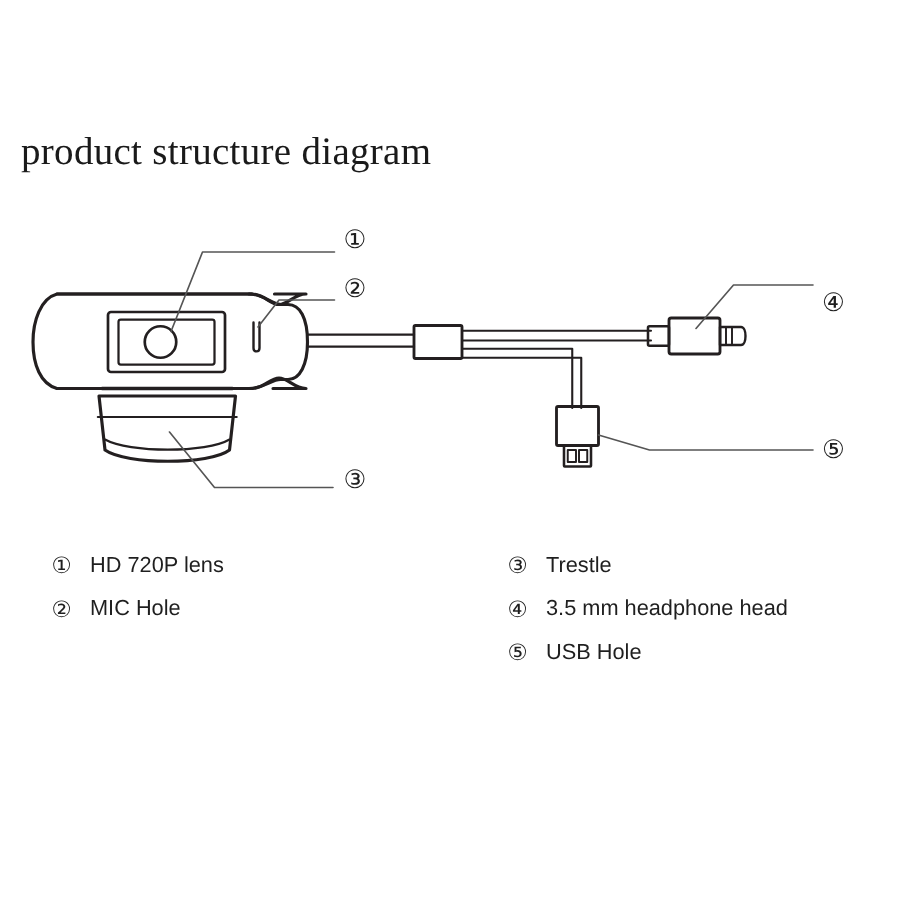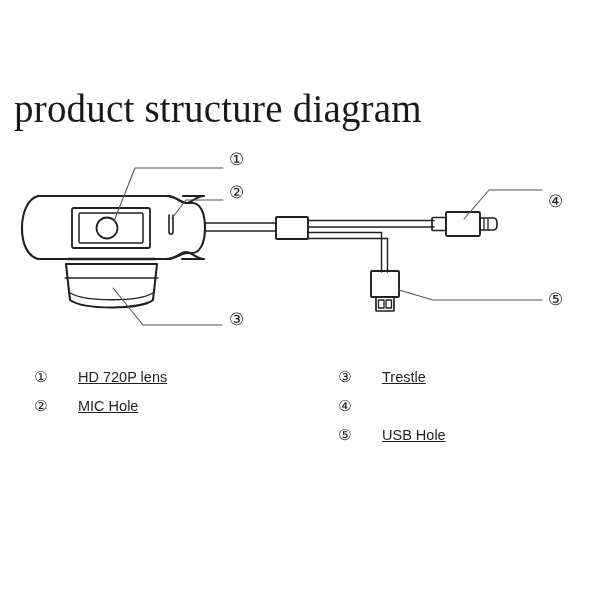--- a/index.html
+++ b/index.html
@@ -13,21 +13,21 @@
     height: 600px;
     background: #ffffff;
     overflow: hidden;
     font-family: "Liberation Sans", sans-serif;
   }
   #title {
     position: absolute;
     left: 14px;
     top: 86px;
     font-family: "Liberation Serif", serif;
-    font-size: 39px;
+    font-size: 26px;
     color: #1a1a1a;
     letter-spacing: 0.2px;
     white-space: nowrap;
   }
   #diagram {
     position: absolute;
     left: 0;
     top: 0;
   }
   .legend {
@@ -45,23 +45,22 @@
   }
   .legend-marker {
     display: inline-block;
     width: 22px;
     text-align: center;
     font-size: 15px;
     color: #1f1f1f;
     flex: 0 0 22px;
   }
   .legend-label {
-    margin-left: 26px;
+    margin-left: 8px;
     white-space: nowrap;
-    text-decoration: underline;
   }
   .callout {
     position: absolute;
     font-size: 17px;
     color: #1f1f1f;
     font-family: "Liberation Sans", sans-serif;
     line-height: 1;
   }
 </style>
 </head>
@@ -161,20 +160,21 @@
     </div>
   </div>
 
   <div class="legend" id="legend-right">
     <div class="legend-row">
       <span class="legend-marker">③</span>
       <span class="legend-label">Trestle</span>
     </div>
     <div class="legend-row">
       <span class="legend-marker">④</span>
+      <span class="legend-label">3.5 mm headphone head</span>
     </div>
     <div class="legend-row">
       <span class="legend-marker">⑤</span>
       <span class="legend-label">USB Hole</span>
     </div>
   </div>
 
 </div>
 
 </body></html>

